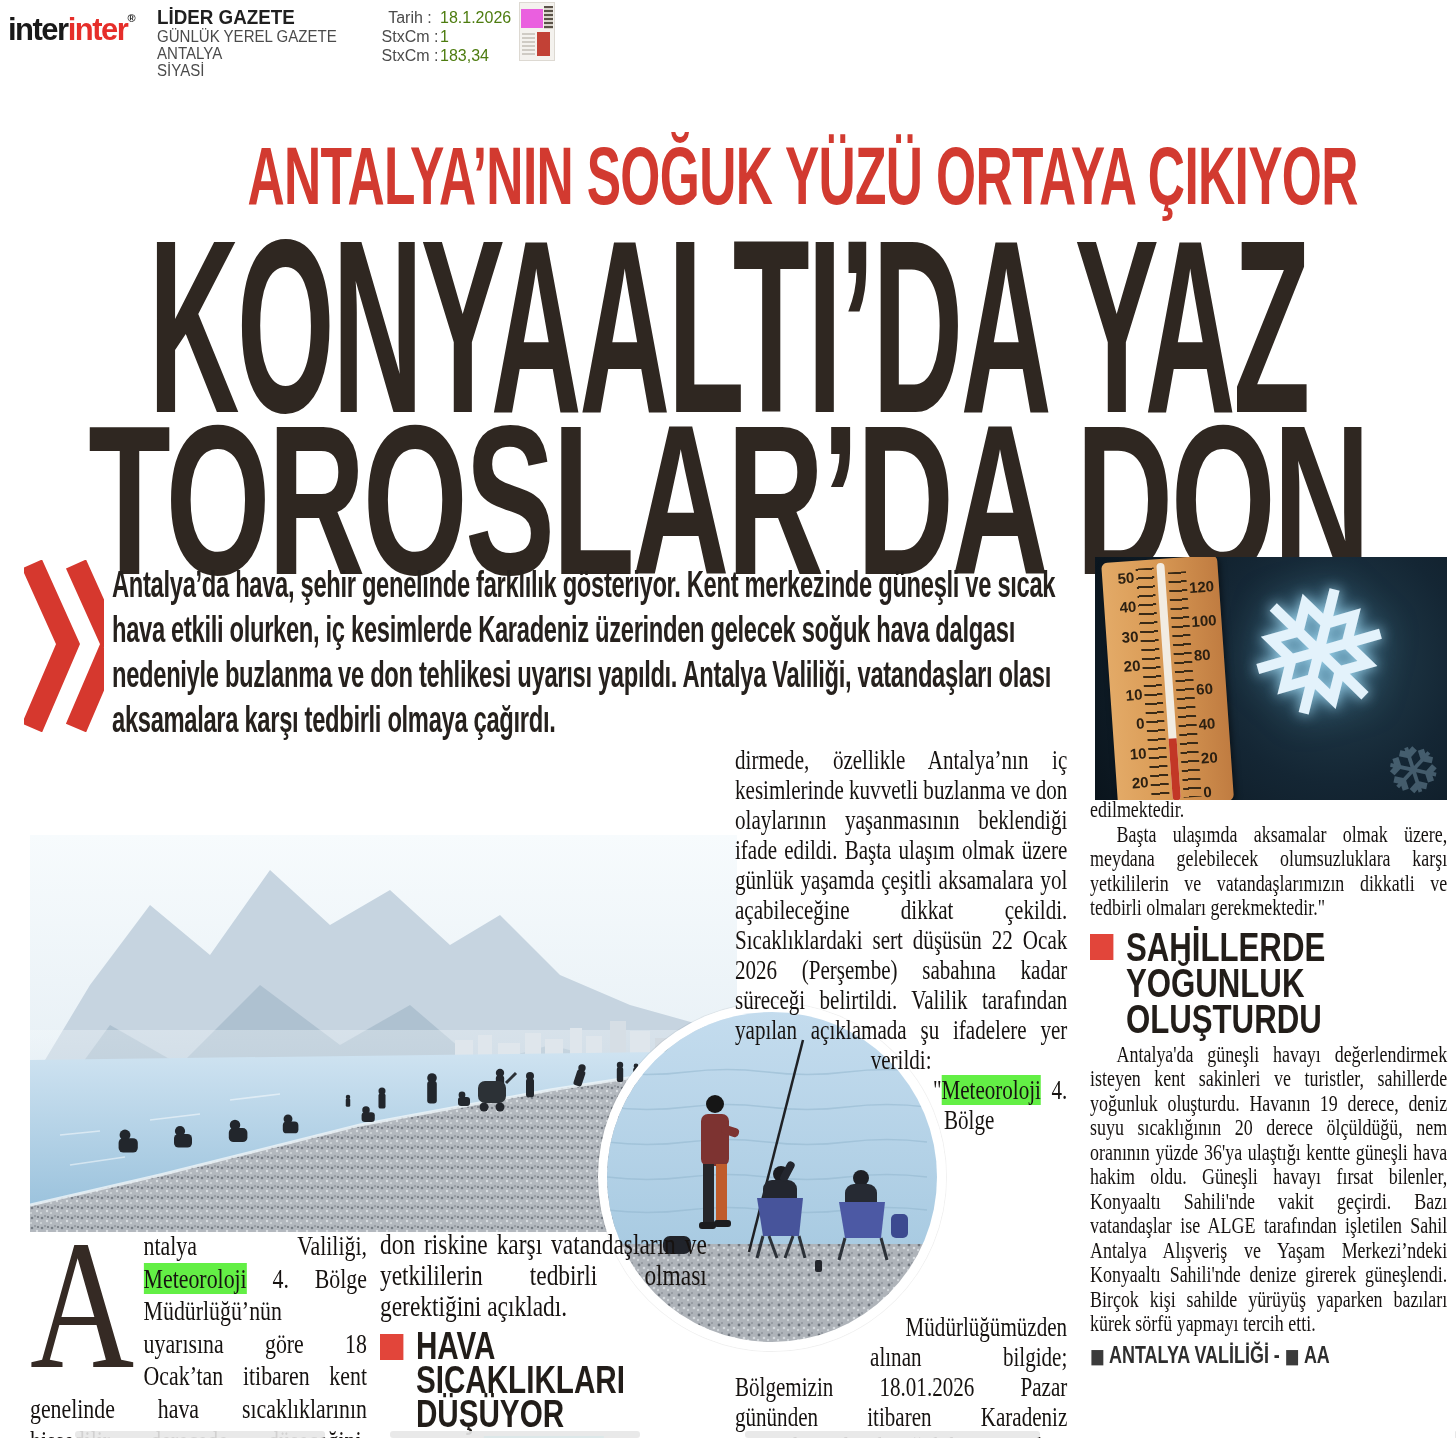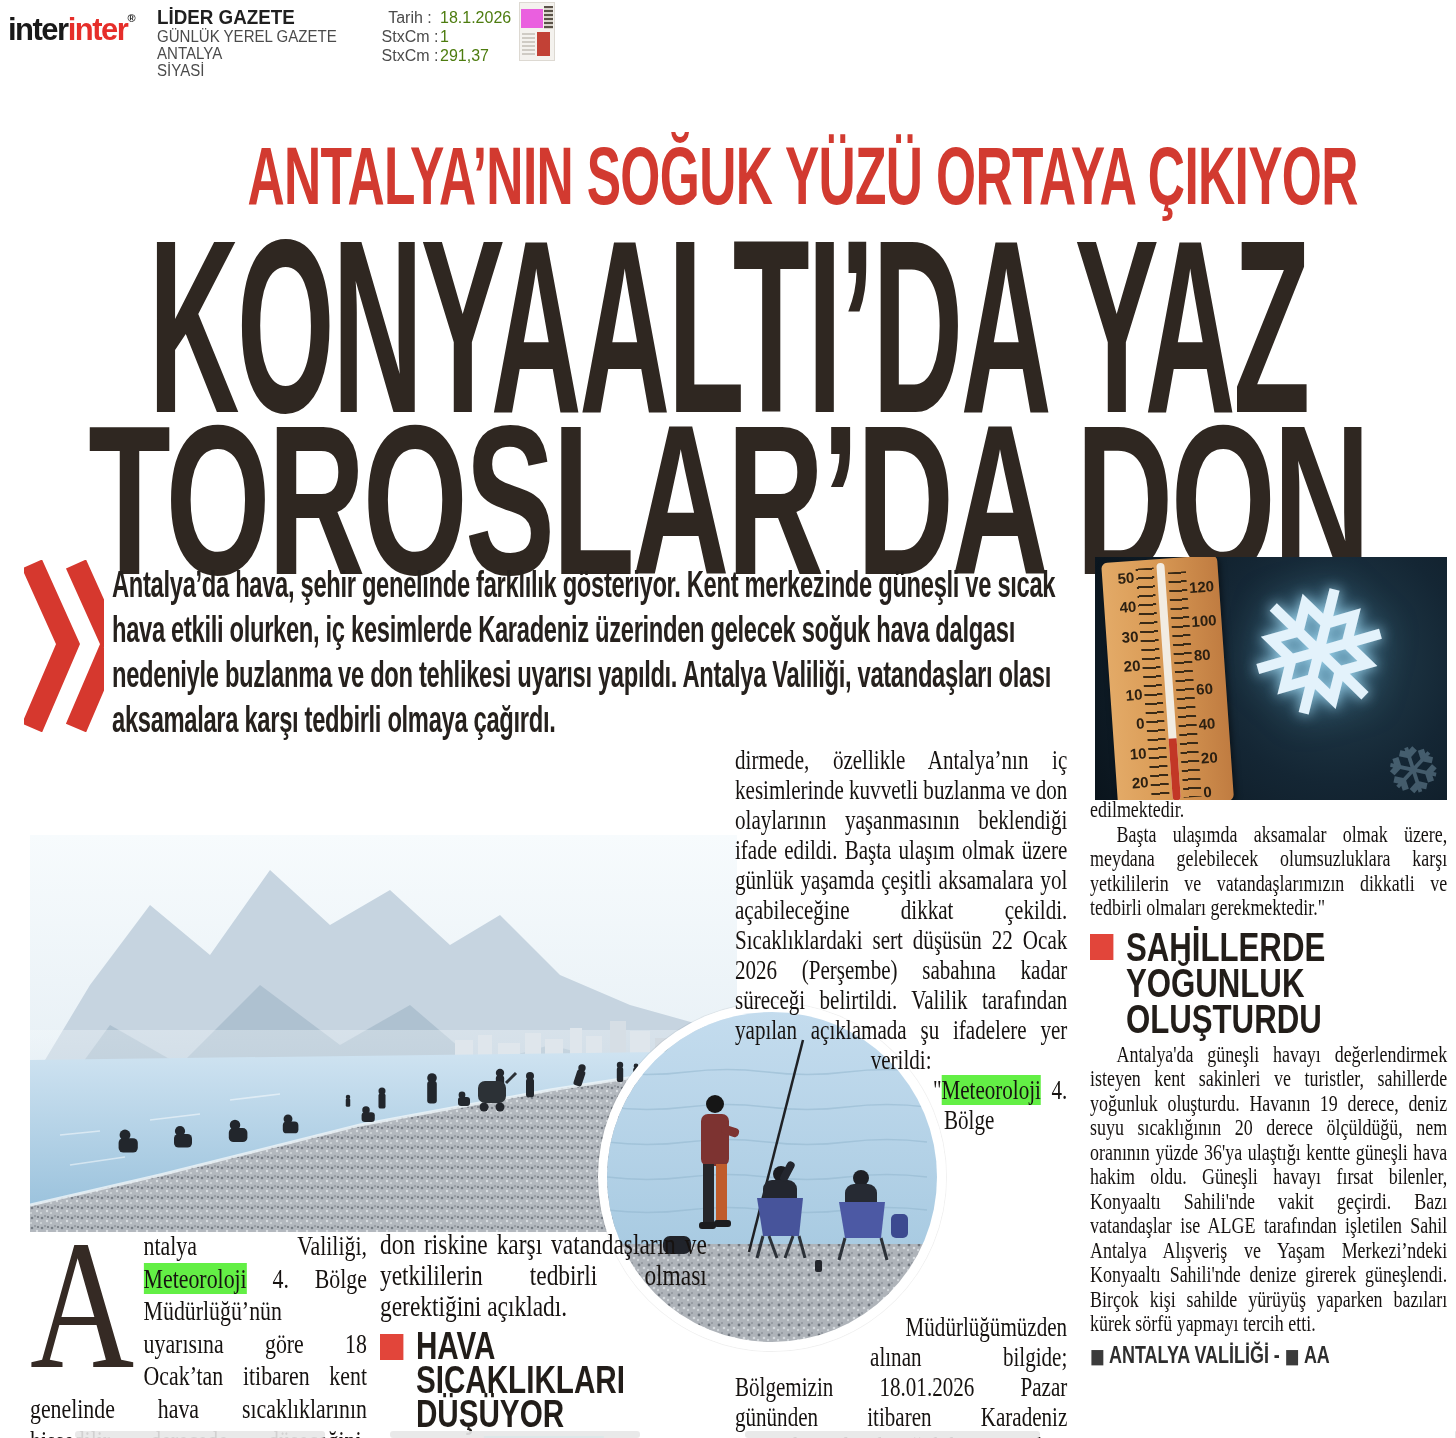--- a/index.html
+++ b/index.html
@@ -110,21 +110,21 @@
   <div class="src">
     <div class="name">LİDER GAZETE</div>
     <div class="ln">GÜNLÜK YEREL GAZETE</div>
     <div class="ln">ANTALYA</div>
     <div class="ln">SİYASİ</div>
   </div>
 
   <div class="meta">
     <div class="row"><span class="lab">Tarih :</span><span class="val">18.1.2026</span></div>
     <div class="row"><span class="lab">StxCm :</span><span class="val">1</span></div>
-    <div class="row"><span class="lab">StxCm :</span><span class="val">291,37</span></div>
+    <div class="row"><span class="lab">StxCm :</span><span class="val">183,34</span></div>
   </div>
 
   <div class="thumb">
     <div class="mag"></div>
     <div class="dk"></div>
     <div class="red"></div>
     <div class="noise"></div>
   </div>
 
   <div class="kicker">ANTALYA’NIN SOĞUK YÜZÜ ORTAYA ÇIKIYOR</div>

